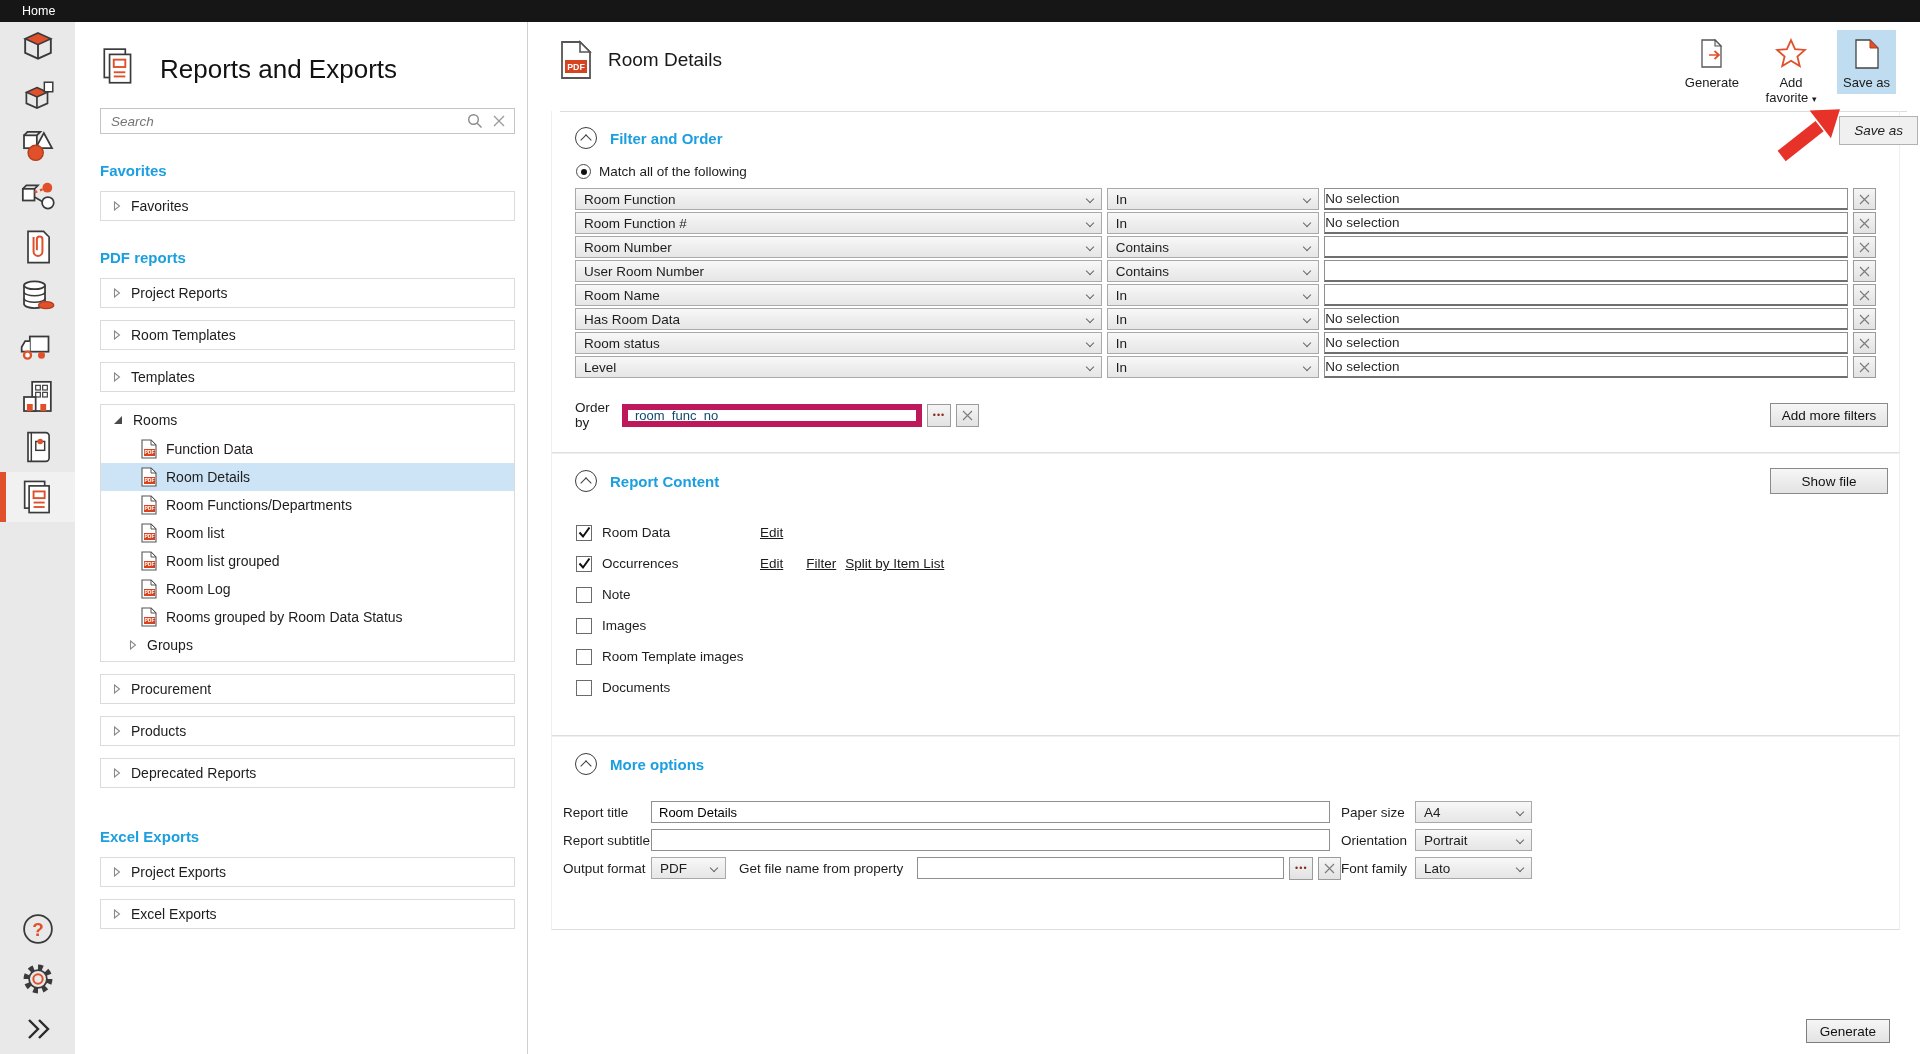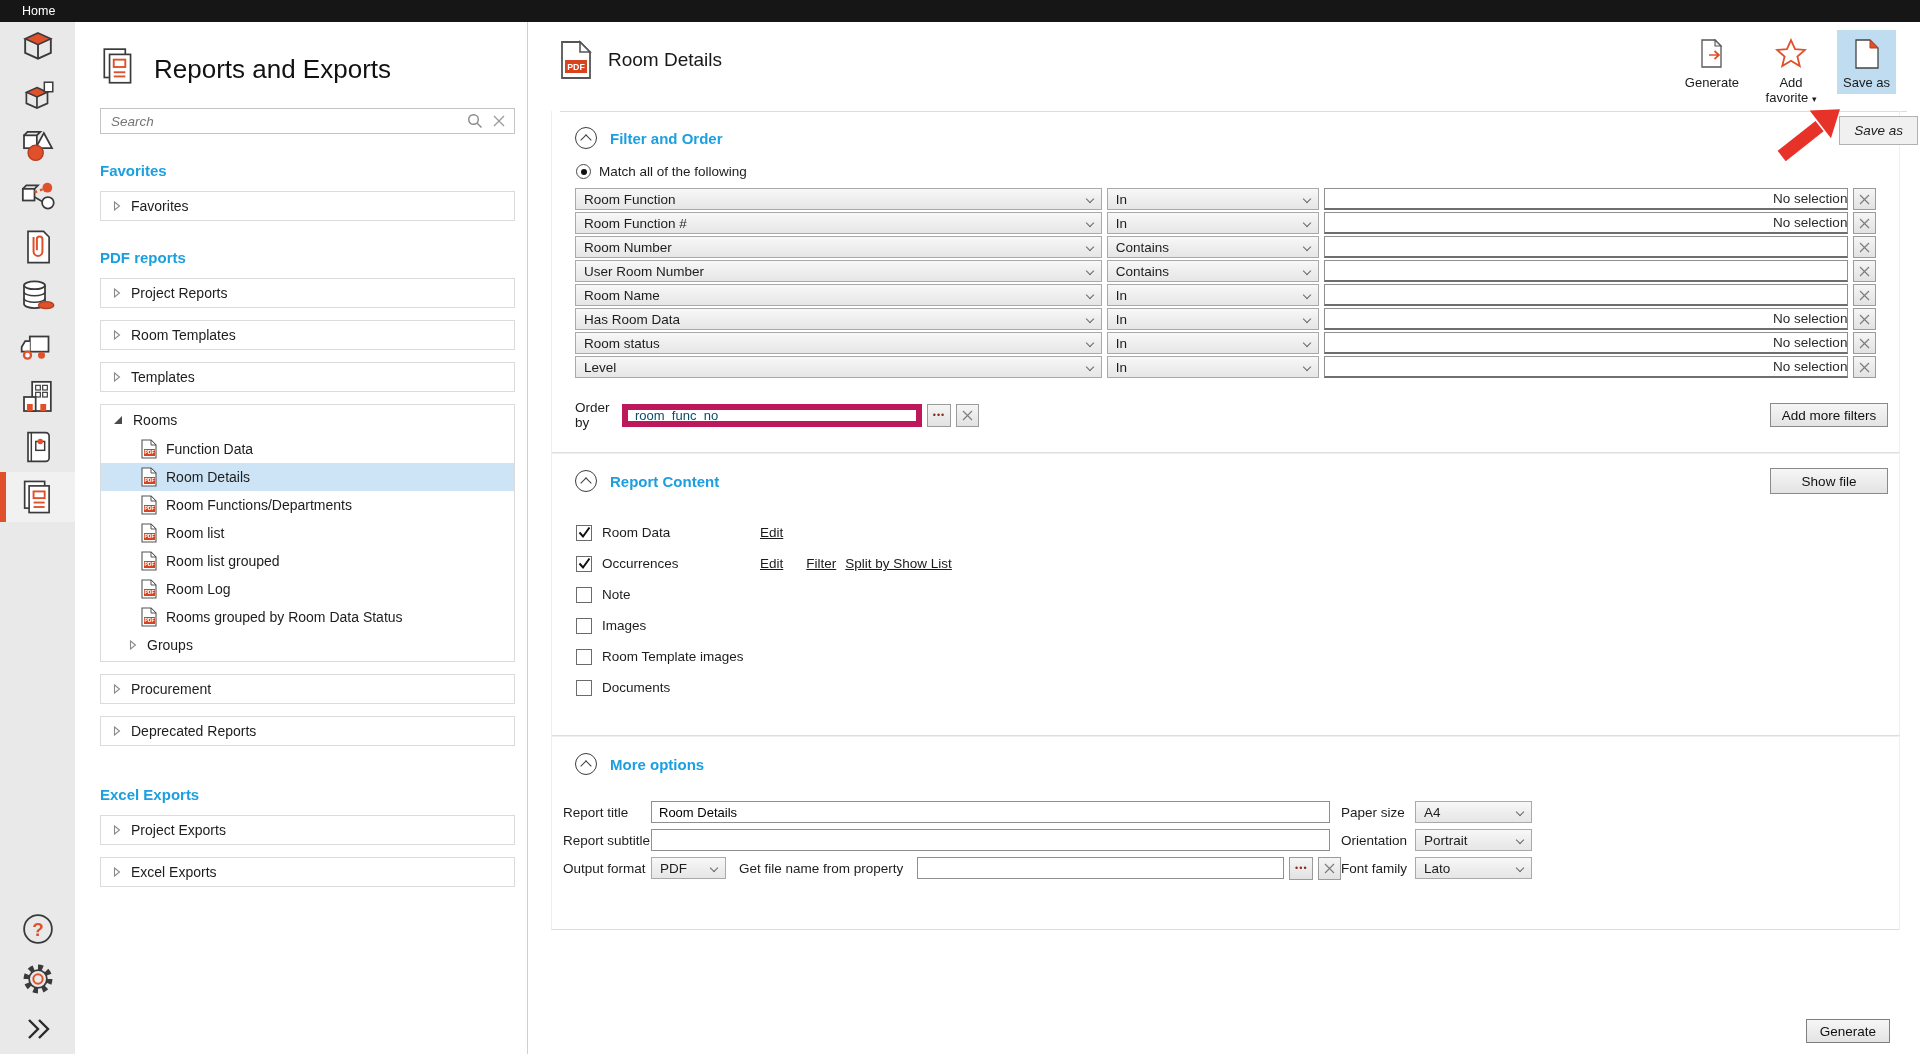--- a/index.html
+++ b/index.html
@@ -13,21 +13,21 @@
   
   .rail { position:absolute; top:22px; left:0; width:75px; height:1032px; background:#e9e9e9; }
   .rail-cell { width:75px; height:50px; display:flex; align-items:center; justify-content:center; position:relative; }
   .rail-cell.active { background:#f1f1f1; }
   .rail-cell.active::before { content:""; position:absolute; left:0; top:0; width:6px; height:50px; background:#E0512B; }
   .rail-bottom { position:absolute; bottom:0; left:0; }
 
   
   .sidebar { position:absolute; top:22px; left:75px; width:453px; height:1032px; background:#fff; border-right:1px solid #cfcfcf; }
   .sb-header { display:flex; align-items:center; gap:16px; padding:24px 0 0 25px; }
-  .sb-title { font-size:26px; color:#111; }
+  .sb-title { font-size:26px; color:#111;margin-left:6px; }
   .searchbox { margin:16px 12px 0 25px; height:26px; border:1px solid #c4c4c4; display:flex; align-items:center; padding:0 8px 0 10px; }
   .searchbox input { flex:1; border:none; outline:none; font-size:13.5px; font-style:italic; color:#555; font-family:"Liberation Sans",sans-serif; }
   .searchbox .sbi { display:flex; align-items:center; margin-left:9px; }
   .tree-head { margin:28px 0 0 25px; font-size:15px; font-weight:bold; color:#1B9FE0; }
   .t-row, .t-box { margin:12px 12px 0 25px; border:1px solid #dbdbdb; background:#fff; }
   .t-row { height:30px; display:flex; align-items:center; padding-left:12px; font-size:14px; }
   .t-box { padding-bottom:2px; }
   .t-box .t-row-in { height:30px; display:flex; align-items:center; padding-left:12px; font-size:14px; }
   .t-child { height:28px; display:flex; align-items:center; padding-left:40px; font-size:14px; gap:9px; }
   .t-child.selected { background:#cde4f6; }
@@ -66,21 +66,21 @@
   .radio::after { content:""; position:absolute; left:3.5px; top:3.5px; width:6px; height:6px; border-radius:50%; background:#111; }
   .f-row { display:flex; gap:5px; margin-bottom:2px; }
   .dd { height:22px; background:linear-gradient(#f8f8f8, #efefef 45%, #e6e6e6); border:1px solid #a9a9a9;
     display:flex; align-items:center; padding:0 22px 0 8px; font-size:13.5px; position:relative; }
   .dd::after { content:""; position:absolute; right:8px; top:7px; width:5px; height:5px;
     border-right:1.4px solid #676767; border-bottom:1.4px solid #676767; transform:rotate(45deg); }
   .dd .sel { white-space:nowrap; overflow:hidden; }
   .dd.field { width:536px; }
   .dd.op { width:216px; }
   .val { width:534px; height:22px; background:#fff; border:1px solid #8f8f8f; border-bottom:2px solid #6f6f6f;
-    display:flex; align-items:center; justify-content:flex-end; font-size:13.5px; color:#2a2a2a; }
+    display:flex; align-items:center; justify-content:flex-start; font-size:13.5px; color:#2a2a2a; }
   .xbtn { width:23px; height:22px; background:linear-gradient(#f5f5f5,#e2e2e2); border:1px solid #9b9b9b;
     display:flex; align-items:center; justify-content:center; padding:0; }
   .orderby { display:flex; align-items:center; margin-top:22px; }
   .orderby .ob-lbl { font-size:13.5px; width:47px; }
   .orderby input { width:300px; height:23px; border:6px solid #be185d; font-size:13px; padding:0 7px;
     font-family:"Liberation Sans",sans-serif; color:#0c4a6e; outline:none; }
   .orderby .xbtn, .sm-btn { margin-left:5px; }
   .sm-btn { width:24px; height:23px; background:linear-gradient(#f5f5f5,#e2e2e2); border:1px solid #9b9b9b;
     font-size:9px; letter-spacing:1px; color:#8c2a1c; display:flex; align-items:center; justify-content:center; padding:0; }
   .btn { background:linear-gradient(#f6f6f6,#e3e3e3); border:1px solid #8a8a8a; font-size:13.5px; color:#111;
@@ -365,20 +365,26 @@
   <div class="t-row">
     <svg class="tw" width="8" height="10" viewBox="0 0 8 10">
         <path d="M1.5 1 L6.5 5 L1.5 9 Z" fill="none" stroke="#8a8a8a" stroke-width="1.1"></path>
       </svg>
     <span>Procurement</span>
   </div>
   <div class="t-row">
     <svg class="tw" width="8" height="10" viewBox="0 0 8 10">
         <path d="M1.5 1 L6.5 5 L1.5 9 Z" fill="none" stroke="#8a8a8a" stroke-width="1.1"></path>
       </svg>
+    <span>Products</span>
+  </div>
+  <div class="t-row">
+    <svg class="tw" width="8" height="10" viewBox="0 0 8 10">
+        <path d="M1.5 1 L6.5 5 L1.5 9 Z" fill="none" stroke="#8a8a8a" stroke-width="1.1"></path>
+      </svg>
     <span>Deprecated Reports</span>
   </div>
 
   <div class="tree-head" style="margin-top:40px;">Excel Exports</div>
   <div class="t-row">
     <svg class="tw" width="8" height="10" viewBox="0 0 8 10">
         <path d="M1.5 1 L6.5 5 L1.5 9 Z" fill="none" stroke="#8a8a8a" stroke-width="1.1"></path>
       </svg>
     <span>Project Exports</span>
   </div>
@@ -608,21 +614,21 @@
         </div>
         <div class="cb-row">
           <span class="cbx">
               <svg width="13" height="13" viewBox="0 0 13 13">
                 <path d="M1.5 6.5 L5 10.5 L11.5 1.5" fill="none" stroke="#111" stroke-width="2"></path>
               </svg>
             </span>
           <span class="cb-lbl">Occurrences</span>
           <a class="lnk m22">Edit</a>
           <a class="lnk m8">Filter</a>
-          <a class="lnk">Split by Show List</a>
+          <a class="lnk">Split by Item List</a>
         </div>
         <div class="cb-row">
           <span class="cbx"></span>
           <span class="cb-lbl">Note</span>
         </div>
         <div class="cb-row">
           <span class="cbx"></span>
           <span class="cb-lbl">Images</span>
         </div>
         <div class="cb-row">

